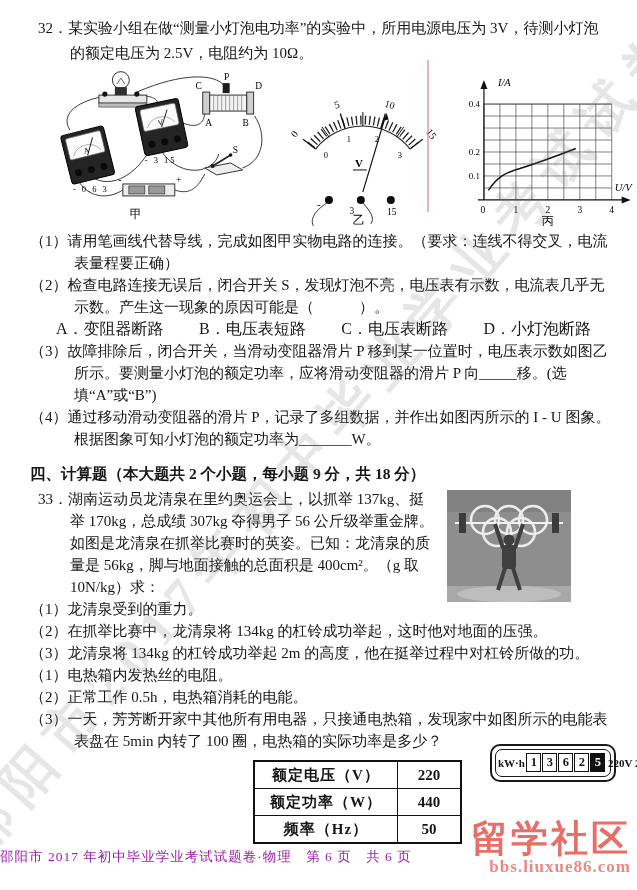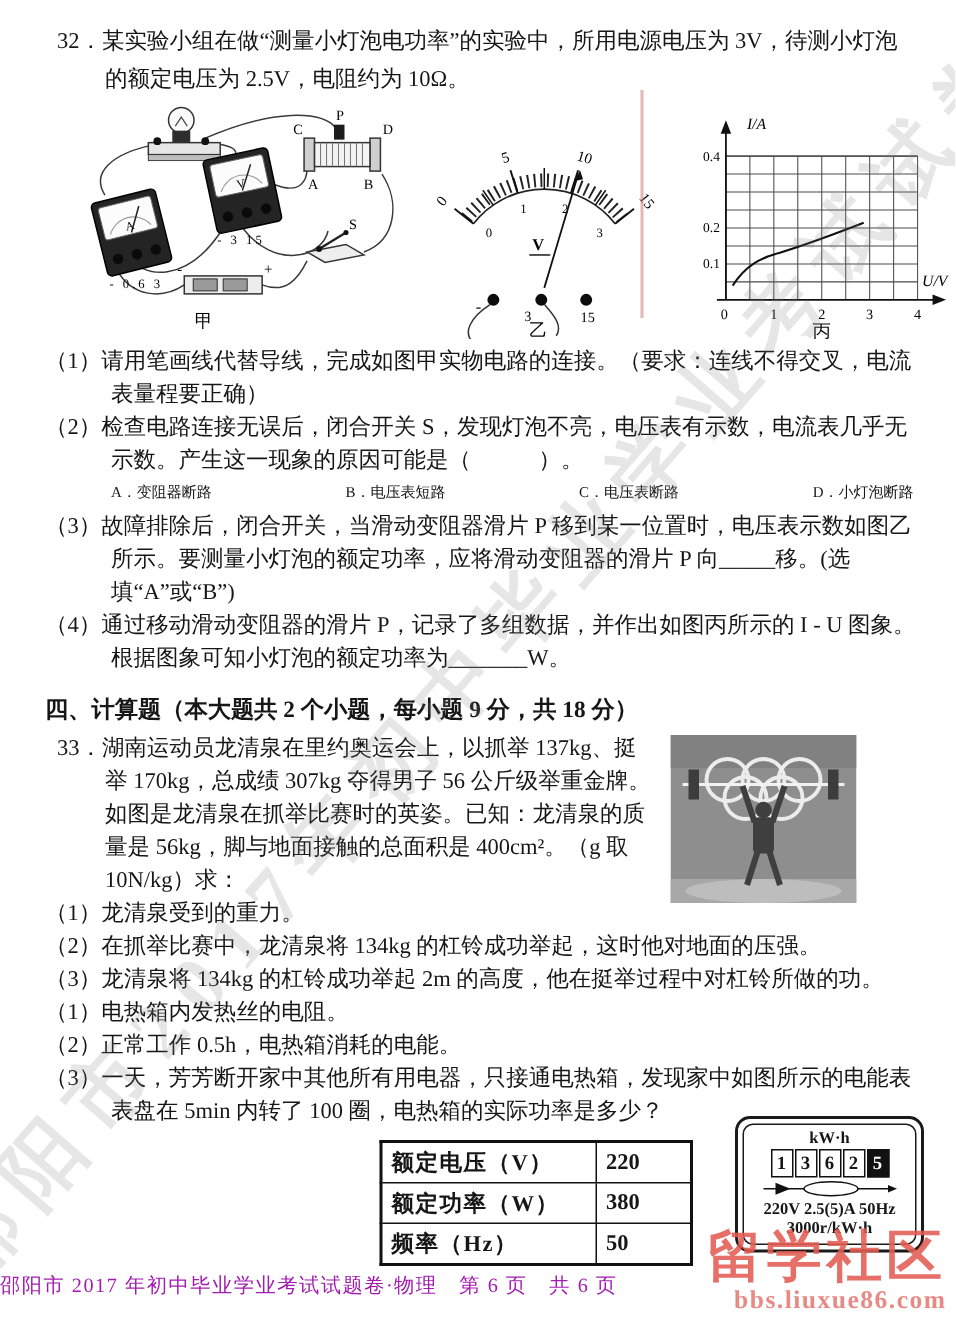--- a/index.html
+++ b/index.html
@@ -2,34 +2,34 @@
 <html><head>
 <meta charset="utf-8">
 <style>
   html,body{margin:0;padding:0;background:#fff;}
   #page{position:relative;width:637px;height:890px;background:#fff;overflow:hidden;
         font-family:"Liberation Serif","DejaVu Serif",serif;color:#161616;}
   .qstem{margin:4px 24px 0 38px;padding-left:32px;text-indent:-32px;font-size:15px;line-height:25px;}
   .qblock{margin:0 42px 0 38px;padding-left:32px;text-indent:-32px;font-size:15px;line-height:22px;}
   .item{margin:0 18px 0 30px;padding-left:44px;text-indent:-44px;font-size:15px;line-height:22px;}
   .ino{letter-spacing:0;}
-  .opts{display:flex;justify-content:space-between;margin-left:74px;width:535px;
-        font-size:10px;line-height:22px;}
+  .opts{display:flex;justify-content:space-between;margin-left:56px;width:535px;
+        font-size:16px;line-height:22px;}
   .sec{font-weight:bold;font-size:15.5px;line-height:24px;margin:12px 0 2px 30px;}
   .figrow{display:flex;align-items:flex-end;margin:2px 0 4px 33px;gap:10px;}
   .figrow svg{display:block;}
   .photo-float{float:right;width:124px;height:112px;margin:2px 24px 4px 10px;}
   .media-row{display:flex;align-items:flex-start;gap:28px;margin:8px 0 0 253px;}
   table.spec{border-collapse:collapse;border:2.4px solid #111;font-size:15px;}
-  table.spec td{border:1.6px solid #111;text-align:left;height:26px;padding:0 6px;}
+  table.spec td{border:1.6px solid #111;text-align:center;height:26px;padding:0 6px;}
   table.spec .lbl{width:130px;font-weight:bold;letter-spacing:1px;}
   table.spec .val{width:50px;font-weight:bold;}
   .meter{width:116px;border:2px solid #1a1a1a;border-radius:10px;padding:3px;background:#fff;margin-top:-16px;}
   .m-in{border:1.6px solid #1a1a1a;border-radius:7px;padding:3px 2px 4px;display:flex;
-        flex-direction:column;align-items:center;gap:1px;}
+        flex-direction:row;align-items:center;gap:1px;}
   .m-unit{font-weight:bold;font-size:11px;line-height:12px;}
   .m-digits{display:flex;}
   .d{display:inline-block;width:13px;height:17px;line-height:17px;border:1.6px solid #111;
      font-weight:bold;font-size:12.5px;text-align:center;margin:0 .5px;background:#fff;}
   .d-last{background:#111;color:#fff;}
   .m-spec{font-weight:bold;font-size:11px;line-height:12px;white-space:nowrap;}
   .footer{position:absolute;left:0;right:0;top:848px;text-align:left;font-size:13.5px;
           letter-spacing:1px;color:#a21caf;}
   .logo{position:absolute;right:6px;top:820px;line-height:1;text-align:right;pointer-events:none;}
   .logo-main{font-size:37px;font-weight:bold;letter-spacing:3px;color:rgba(226,91,82,.88);}
@@ -276,21 +276,21 @@
 
   <div class="media-row">
     <table class="spec">
       <tbody>
           <tr>
         <td class="lbl">额定电压（V）</td>
         <td class="val">220</td>
       </tr>
       <tr>
         <td class="lbl">额定功率（W）</td>
-        <td class="val">380</td>
+        <td class="val">440</td>
       </tr>
       <tr>
         <td class="lbl">频率（Hz）</td>
         <td class="val">50</td>
       </tr>
     </tbody>
       </table>
 
     <div class="meter">
       <div class="m-in">

